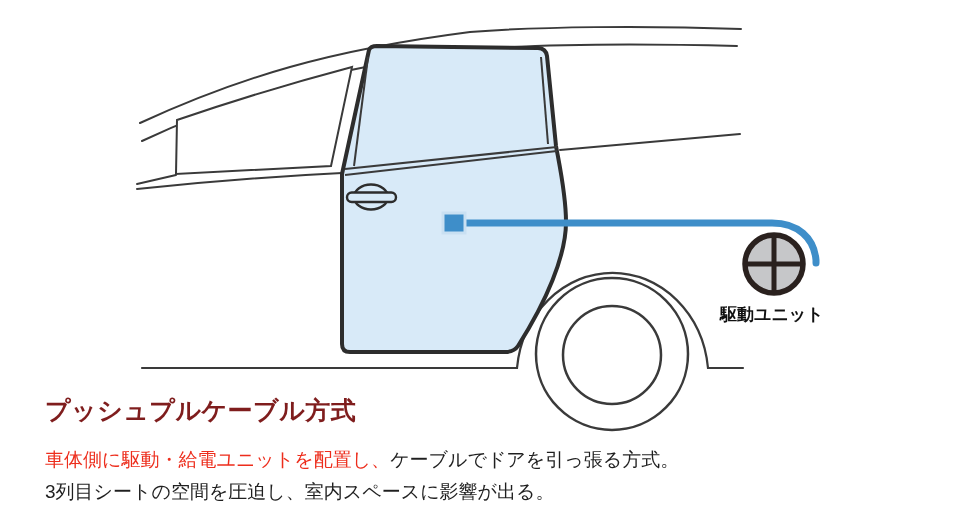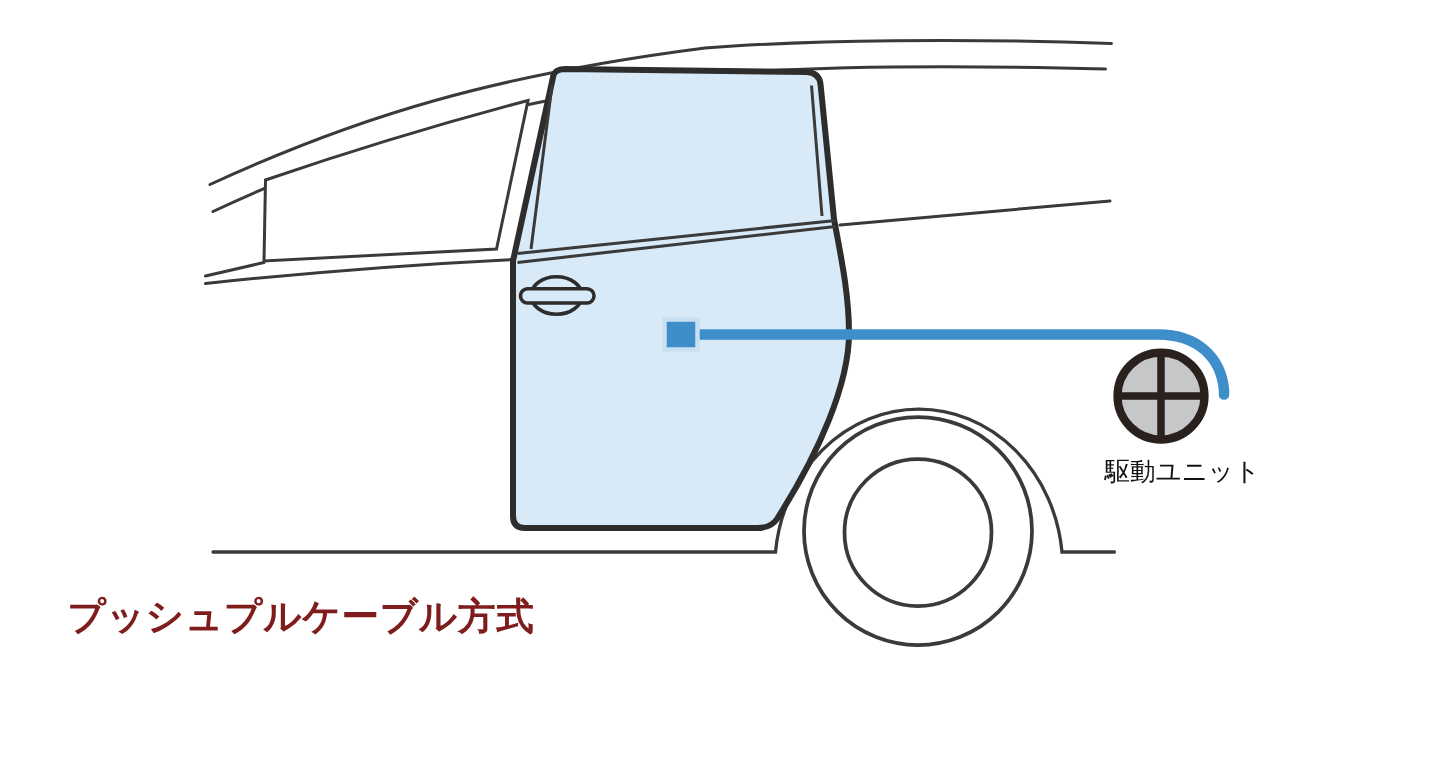--- a/index.html
+++ b/index.html
@@ -6,21 +6,21 @@
   .stage{
     position:relative;
     width:970px;height:520px;
     background:#ffffff;
     overflow:hidden;
     font-family:"Liberation Sans","DejaVu Sans",sans-serif;
   }
   .diagram-svg{position:absolute;left:0;top:0;}
   .unit-label{
     position:absolute;left:720px;top:303px;width:120px;
-    font-size:17px;font-weight:normal;color:#111;letter-spacing:0px;text-align:right;
+    font-size:17px;font-weight:bold;color:#111;letter-spacing:0px;
   }
   .caption-title{
     position:absolute;left:45px;top:394px;
     font-size:25px;font-weight:bold;color:#7f1d1d;letter-spacing:0.5px;
   }
   .caption-body{
     position:absolute;left:45px;top:444px;
     font-size:19px;line-height:32px;color:#1f1f1f;letter-spacing:0px;
   }
   .caption-body .hl{color:#ed2d1c;}
@@ -79,14 +79,20 @@
     <g stroke="#2a211e" stroke-width="5.5">
       <circle cx="774" cy="264" r="29" fill="#c6c7c9"></circle>
       <path d="M745,264 L803,264 M774,235 L774,293" stroke-width="5" fill="none"></path>
     </g>
   </svg>
 
   <div class="unit-label">駆動ユニット</div>
 
   <div class="caption-title">プッシュプルケーブル方式</div>
 
+  <div class="caption-body">
+    <div>
+      <span class="hl">車体側に駆動・給電ユニットを配置し、</span><span>ケーブルでドアを引っ張る方式。</span>
+    </div>
+    <div>3列目シートの空間を圧迫し、室内スペースに影響が出る。</div>
+  </div>
 
 </div>
 
 </body></html>

